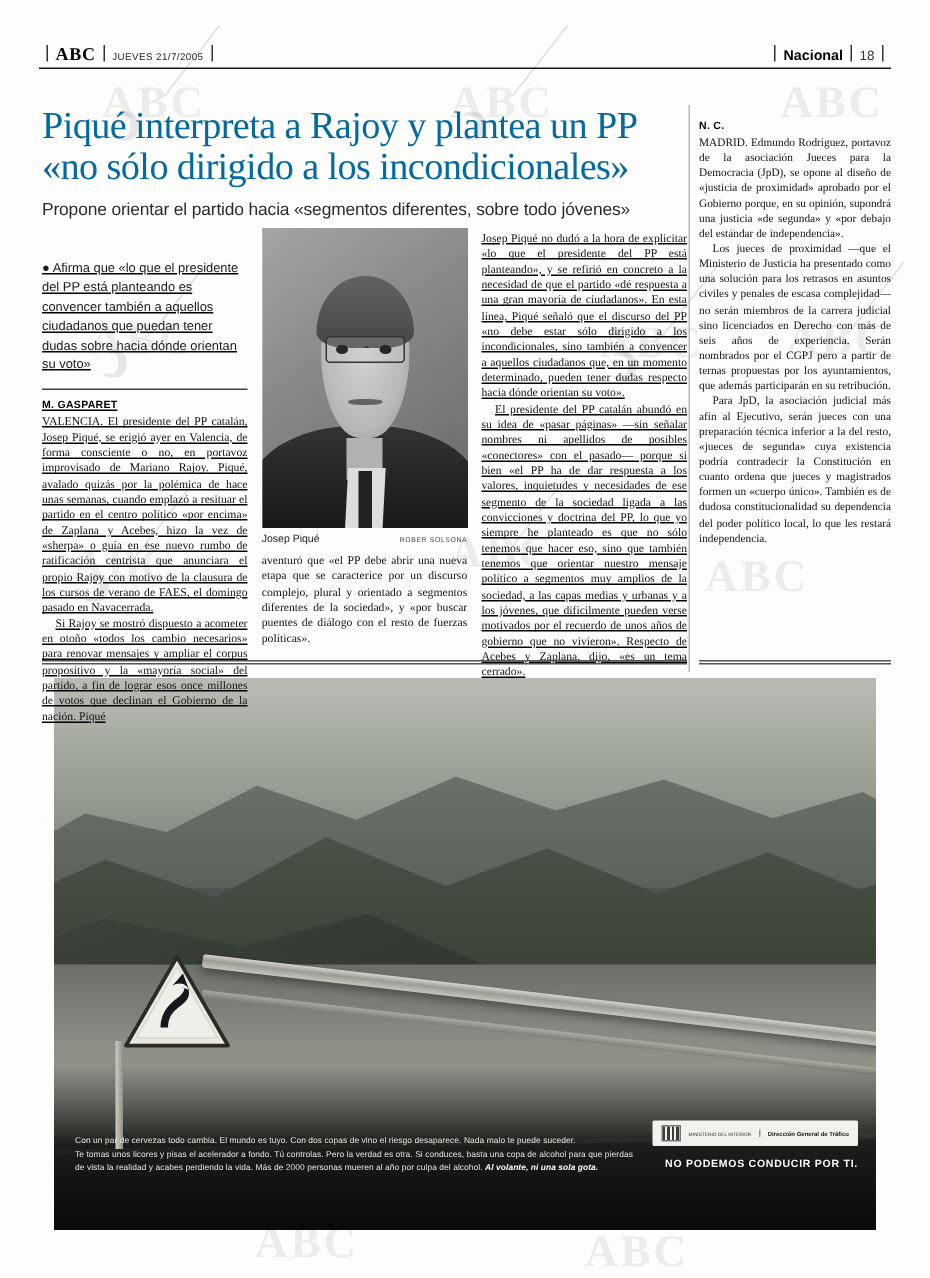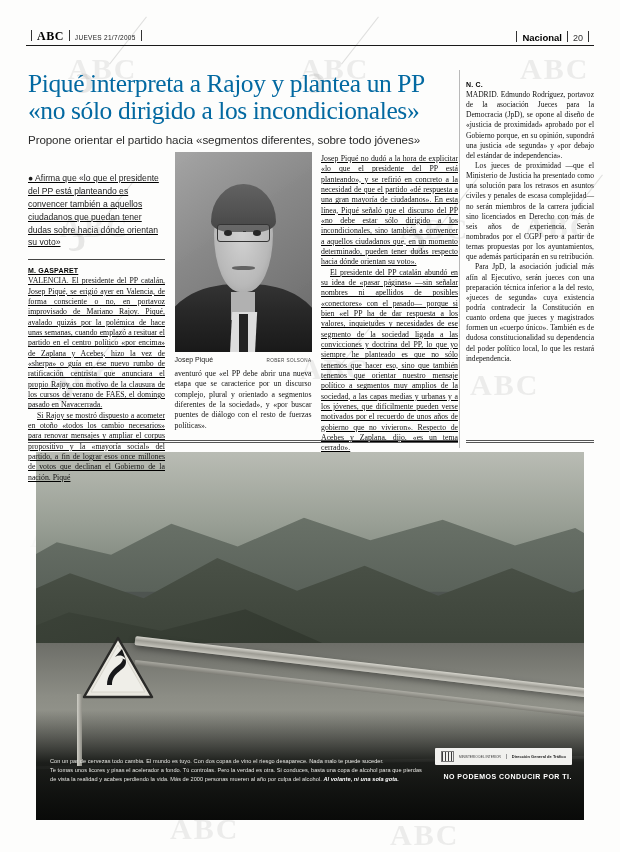--- a/index.html
+++ b/index.html
@@ -481,21 +481,21 @@
       <span class="mast-sep"></span>
       <span class="abc-logo">ABC</span>
       <span class="mast-sep"></span>
       <span class="mast-date">JUEVES 21/7/2005</span>
       <span class="mast-sep"></span>
     </div>
     <div class="mast-right">
       <span class="mast-sep"></span>
       <span class="mast-section">Nacional</span>
       <span class="mast-sep"></span>
-      <span class="mast-page">20</span>
+      <span class="mast-page">18</span>
       <span class="mast-sep"></span>
     </div>
   </div>
 
   <div class="article">
     <div class="headline">Piqué interpreta a Rajoy y plantea un PP</div>
     <div class="headline">«no sólo dirigido a los incondicionales»</div>
     <div class="subhead">Propone orientar el partido hacia «segmentos diferentes, sobre todo jóvenes»</div>
   </div>
 

